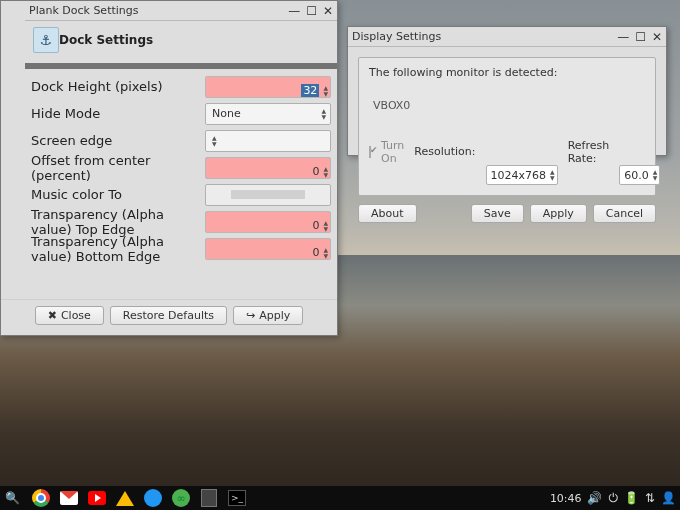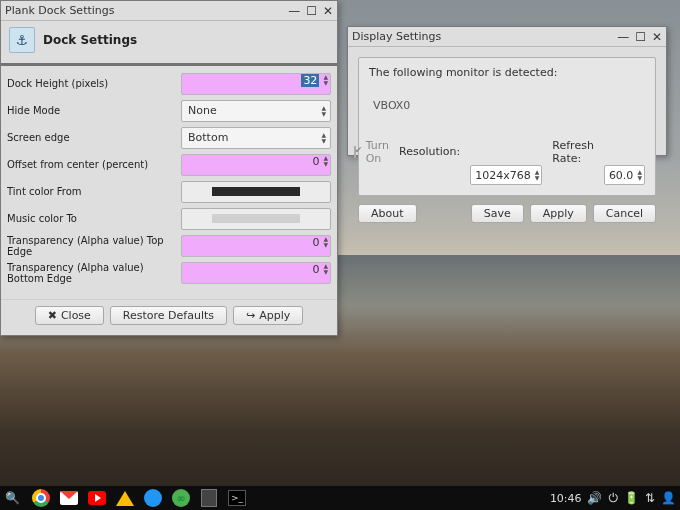--- a/index.html
+++ b/index.html
@@ -27,47 +27,47 @@
     display: flex; align-items: center;
     padding: 0 4px;
     background: #dedede;
     border-bottom: 1px solid #b8b8b8;
   }
   .titlebar .title { flex: 1; font-size: 11px; color: #333; }
   .titlebar .winbtns { display: flex; gap: 6px; font-size: 12px; color: #333; }
   .titlebar .winbtns span { cursor: pointer; }
 
   
-  .dock-win { left: 0; top: 0; width: 338px; height: 336px; }
+  .dock-win { left: 0; top: 0; width: 338px; height: 336px; padding-left: 24px; }
   .dock-header {
-    display: flex; align-items: center; gap: 8px;
+    display: flex; align-items: center; 
     padding: 6px 8px 10px 8px;
-    border-bottom: 3px solid #737373;
+    border-bottom: 6px solid #737373;
   }
   .dock-icon {
     width: 26px; height: 26px; background: #cde3f0;
     border: 1px solid #9db9c8; position: relative; border-radius: 2px;
   }
   .dock-icon::before {
     content: "⚓"; position: absolute; inset: 0; display: flex;
     align-items: center; justify-content: center; font-size: 14px; color: #2a5070;
   }
   .dock-title { font-weight: bold; font-size: 12px; color: #222; }
 
   .dock-body { padding: 4px 6px; max-height: 250px; overflow: hidden; }
   .dock-row {
     display: flex; align-items: center;
     height: 27px;
   }
-  .dock-row .lbl { width: 174px; font-size: 10px; color: #222; }
+  .dock-row .lbl { width: 174px; font-size: 13px; color: #222; }
   .dock-row .ctrl { flex: 1; }
 
   .spin-input {
-    display: flex; align-items: flex-start;
-    background: #f0abfc; border: 1px solid #b8b8b8;
+    display: flex; align-items: flex-end;
+    background: #fca5a5; border: 1px solid #b8b8b8;
     height: 22px; border-radius: 2px; padding: 0 2px 0 6px;
     font-size: 11px;
   }
   .spin-input .val { flex: 1; text-align: right; padding-right: 4px; }
   .spin-input .sel { background: #3a6ea5; color: #fff; padding: 0 2px; }
   .spin-arrows { display: flex; flex-direction: column; font-size: 6px; line-height: 6px; color: #555; }
 
   .combo {
     display: flex; align-items: center; background: #f4f4f4;
     border: 1px solid #b0b0b0; height: 22px; border-radius: 2px;
@@ -97,21 +97,21 @@
   }
 
   
   .disp-win { left: 347px; top: 26px; width: 320px; height: 130px; }
   .disp-body { padding: 8px 10px; font-size: 11px; color: #333; }
   .disp-box {
     border: 1px solid #b0b0b0; border-radius: 2px;
     background: #e6e6e6; padding: 8px 10px 10px 10px; margin-top: 2px;
   }
   .disp-name { font-size: 11px; color: #555; margin: 20px 0 6px 4px; }
-  .disp-row { display: flex; align-items: center; gap: 10px; font-size: 11px; justify-content: flex-end; }
+  .disp-row { display: flex; align-items: center; gap: 10px; font-size: 11px; }
   .disp-row .chk { width: 12px; height: 12px; border: 1px solid #aaa; background:#f0f0f0; position:relative; }
   .disp-row .chk::after{ content:"✔"; font-size:9px; color:#888; position:absolute; top:-2px; left:0;}
   .disp-row .turnon { color: #8a8a8a; }
   .mini-combo {
     display: flex; align-items: center; background: #fff;
     border: 1px solid #b0b0b0; height: 20px; border-radius: 2px;
     padding: 0 2px 0 4px; font-size: 11px; margin-top: 47px;
   }
   .mini-combo .val { padding-right: 4px; }
   .disp-btnbar { display: flex; gap: 6px; margin-top: 8px; }
@@ -197,42 +197,35 @@
         <span class="val">None</span>
         <div class="spin-arrows">
             <span>▲</span>
             <span>▼</span>
           </div>
       </div>
     </div>
     <div class="dock-row">
       <div class="lbl">Screen edge</div>
       <div class="ctrl combo">
-        <span class="val">Bottom</span>
         <div class="spin-arrows">
             <span>▲</span>
             <span>▼</span>
           </div>
       </div>
     </div>
     <div class="dock-row">
       <div class="lbl">Offset from center (percent)</div>
       <div class="ctrl spin-input">
         <span class="val">0</span>
         <div class="spin-arrows">
             <span>▲</span>
             <span>▼</span>
           </div>
       </div>
-    </div>
-    <div class="dock-row">
-      <div class="lbl">Tint color From</div>
-      <div class="ctrl swatch">
-          <div class="bar" id="tint-from-bar" style="background: rgb(42, 42, 42);"></div>
-        </div>
     </div>
     <div class="dock-row">
       <div class="lbl">Music color To</div>
       <div class="ctrl swatch">
           <div class="bar" id="tint-to-bar" style="background: rgb(208, 208, 208);"></div>
         </div>
     </div>
     <div class="dock-row">
       <div class="lbl">Transparency (Alpha value) Top Edge</div>
       <div class="ctrl spin-input">

